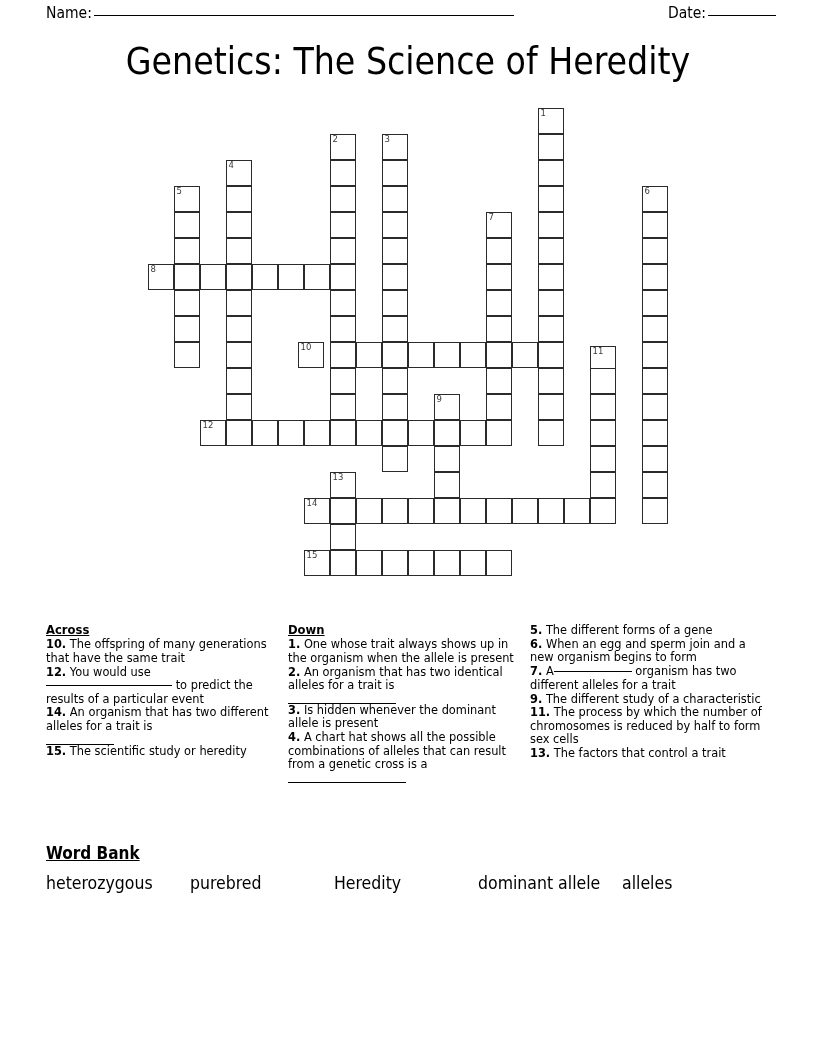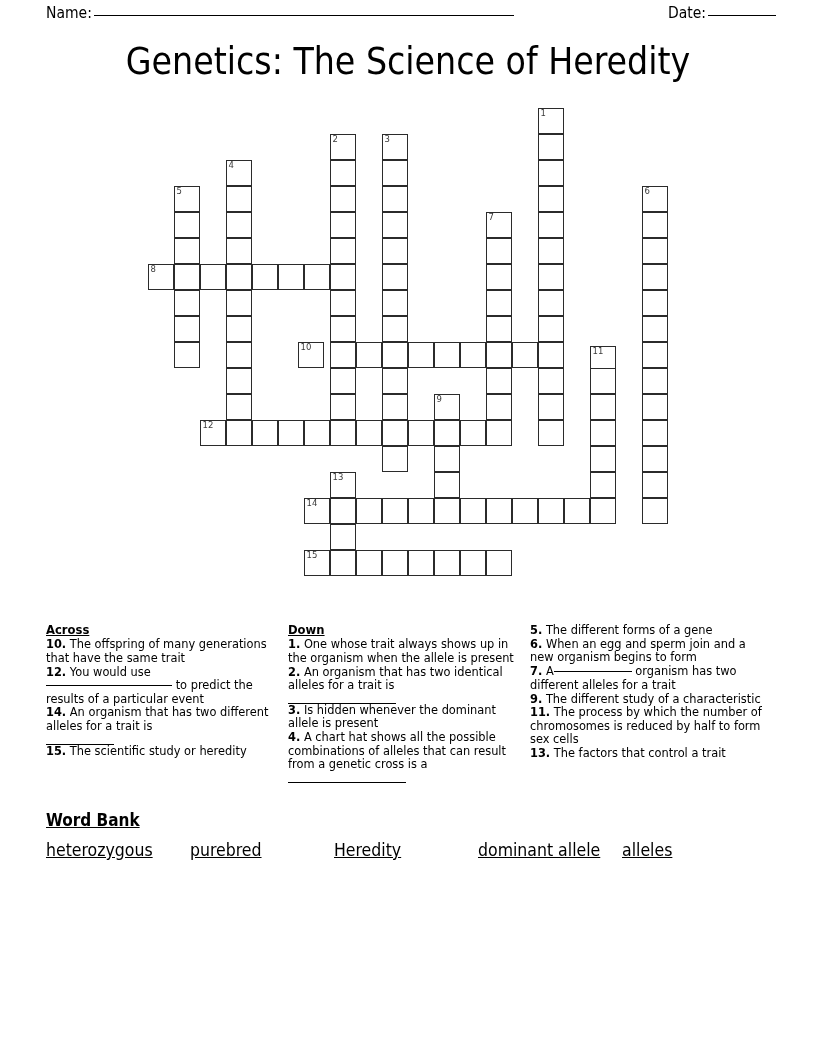--- a/index.html
+++ b/index.html
@@ -132,41 +132,40 @@
     width: 68px;
     height: 11px;
   }
   .blank-line-own.w2 { width: 108px; }
   .blank-line-own.w3 { width: 118px; }
 
   
   #word-bank {
     position: absolute;
     left: 46px;
-    top: 810px;
+    top: 843px;
     width: 740px;
   }
   #word-bank-title {
     font-size: 17px;
     font-weight: bold;
     text-decoration: underline;
     font-family: "DejaVu Sans Condensed", "DejaVu Sans", sans-serif;
     display: block;
     margin-bottom: 9px;
   }
   .wb-row {
     display: flex;
     margin-bottom: 6px;
   }
   .wb-cell {
     font-size: 17.5px;
     font-family: "DejaVu Sans Condensed", "DejaVu Sans", sans-serif;
     white-space: nowrap;
     line-height: 23px;
-    text-decoration: underline;
   }
   .wb-c1 { width: 144px; }
   .wb-c2 { width: 144px; }
   .wb-c3 { width: 144px; }
   .wb-c4 { width: 144px; }
   .wb-c5 { width: 160px; }
 </style>
 </head>
 <body>
 

